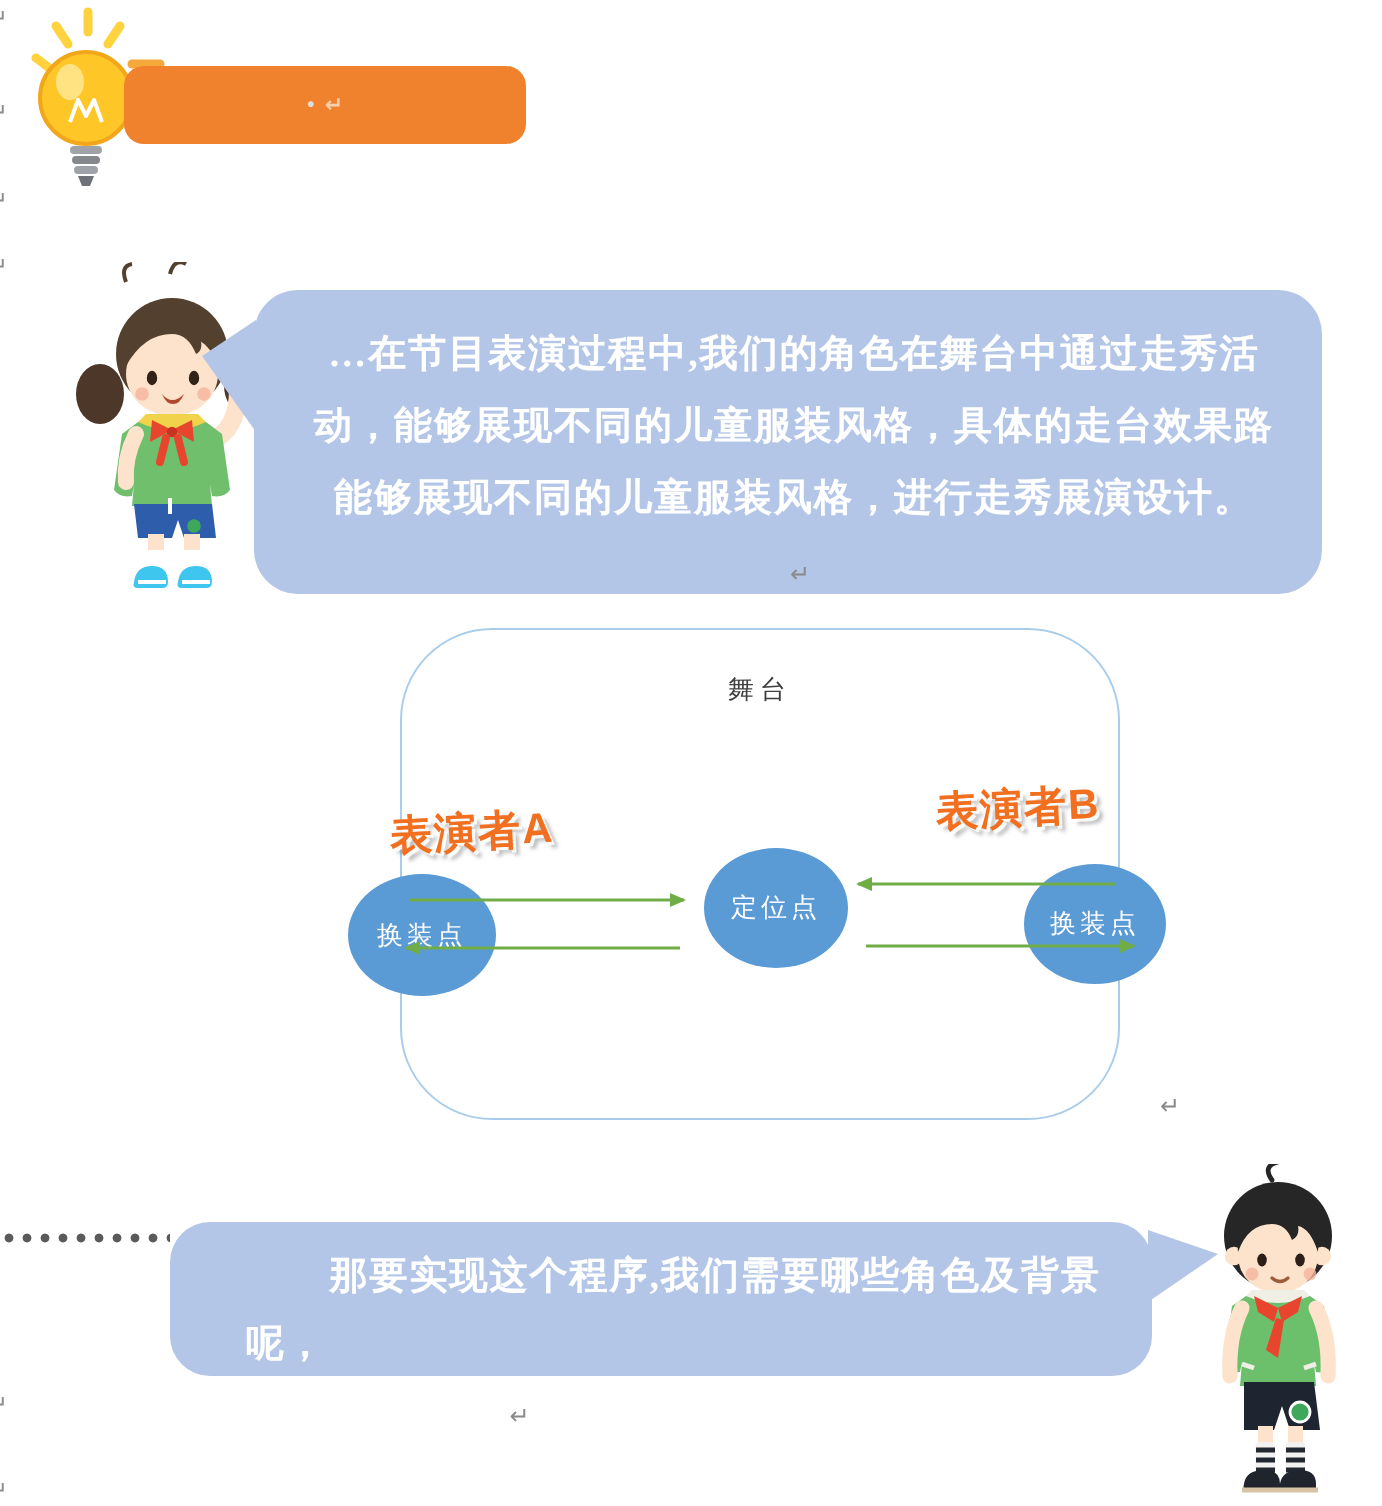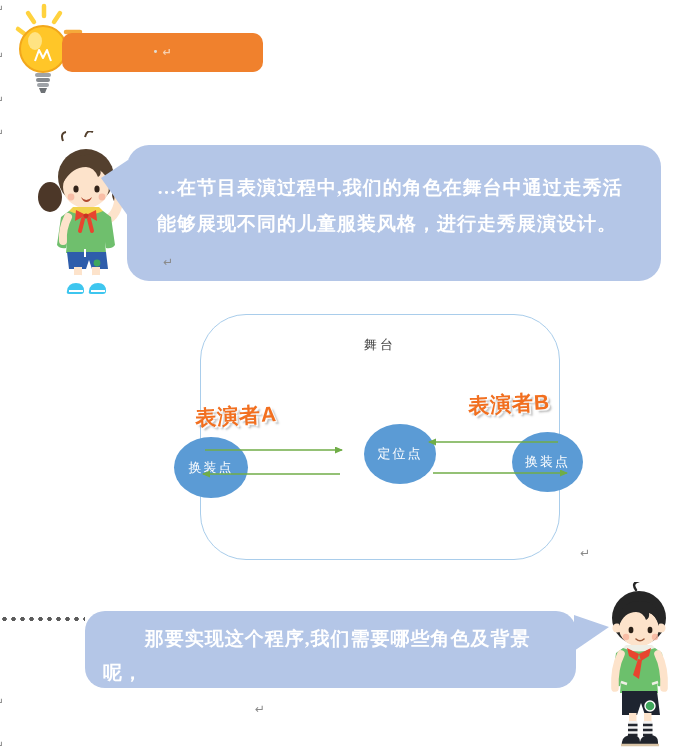--- a/index.html
+++ b/index.html
@@ -25,33 +25,33 @@
   }
   .banner .bullet { color: #e3ddd2; font-size: 18px; margin-right: 2px; font-weight: bold; }
   .banner .ret { color: #f7cfae; font-size: 11px; font-family: "DejaVu Sans", sans-serif; margin-left: 1px; }
 
   
   .bubble {
     position: absolute; background: #B4C6E7; border-radius: 22px;
     color: #fff; font-weight: bold; font-size: 19px; letter-spacing: 1px;
   }
   .bubble-tail { position: absolute; width: 0; height: 0; }
-  .bubble1 { left: 127px; top: 145px; width: 534px; height: 136px; padding: 25px 24px 0 30px; line-height: 36px; }
+  .bubble1 { left: 127px; top: 145px; width: 534px; height: 152px; padding: 15px 24px 0 30px; line-height: 36px; text-align: center; }
   .tail1 {
     left: 101px; top: 160px;
     border-top: 18px solid transparent; border-bottom: 38px solid transparent;
     border-right: 27px solid #B4C6E7;
   }
   .bubble2 { left: 85px; top: 611px; width: 491px; height: 77px; padding: 11px 18px 0 18px; line-height: 34px; border-radius: 20px; }
   .tail2 {
     left: 574px; top: 615px;
     border-top: 12px solid transparent; border-bottom: 24px solid transparent;
     border-left: 35px solid #B4C6E7;
   }
-  .indent1 { text-indent: 2.2em; }
+  .indent1 { text-indent: 2.2em; margin-left: 20px; }
   .ret-gray { color: #8a8a8a; font-size: 12px; font-family: "DejaVu Sans", sans-serif; font-weight: normal; letter-spacing: 0; }
 
   
   .stage {
     position: absolute; left: 200px; top: 314px; width: 360px; height: 246px;
     border: 1.4px solid #A9CDEB; border-radius: 46px; background: #fff;
   }
   .stage-label {
     position: absolute; left: 200px; top: 336px; width: 360px; text-align: center;
     color: #3f3f3f; font-size: 13px; letter-spacing: 3px;
@@ -63,21 +63,21 @@
     transform: rotate(-3deg); letter-spacing: 1px;
   }
   .perf-a { left: 195px; top: 402px; }
   .perf-b { left: 468px; top: 390px; }
   .node {
     position: absolute; background: #5B9BD5; border-radius: 50%;
     display: flex; align-items: center; justify-content: center;
     color: #fff; font-size: 13px; letter-spacing: 2px; font-weight: normal;
   }
   .node-left   { left: 174px; top: 437px; width: 74px; height: 61px; }
-  .node-center { left: 364px; top: 424px; width: 72px; height: 60px; }
+  .node-center { left: 352px; top: 424px; width: 72px; height: 60px; }
   .node-right  { left: 512px; top: 432px; width: 71px; height: 60px; }
   .arrows-svg { position: absolute; left: 170px; top: 310px; width: 430px; height: 260px; pointer-events: none; }
 
   
   .dotted {
     position: absolute; left: 0; top: 616px; width: 85px; height: 6px;
     background-image: radial-gradient(circle, #5a5a5a 0 2px, transparent 2.4px);
     background-size: 9px 6px; background-repeat: repeat-x;
   }
 
@@ -158,20 +158,21 @@
   <rect x="58" y="144" width="10.5" height="10" rx="2" fill="#fff"></rect>
 
   <path d="M34,160 q1,-8 9,-8 q8,0 8,8 q0,3 -3,3 h-12 q-3,0 -2,-3 z" fill="#3EC6EF"></path>
   <path d="M56,160 q1,-8 9,-8 q8,0 8,8 q0,3 -3,3 h-12 q-3,0 -2,-3 z" fill="#3EC6EF"></path>
   <path d="M36,160 h14 M58,160 h14" stroke="#fff" stroke-width="2"></path>
 </svg>
 
 <div class="bubble-tail tail1"></div>
 <div class="bubble bubble1">
   <div>…在节目表演过程中,我们的角色在舞台中通过走秀活</div>
+  <div>动，能够展现不同的儿童服装风格，具体的走台效果路</div>
   <div>
     <span>能够展现不同的儿童服装风格，进行走秀展演设计。</span>
     <span class="ret-gray b1-ret">↵</span>
   </div>
 </div>
 
 <div class="stage"></div>
 <div class="stage-label">舞台</div>
 
 <div class="performer perf-a">表演者A</div>

